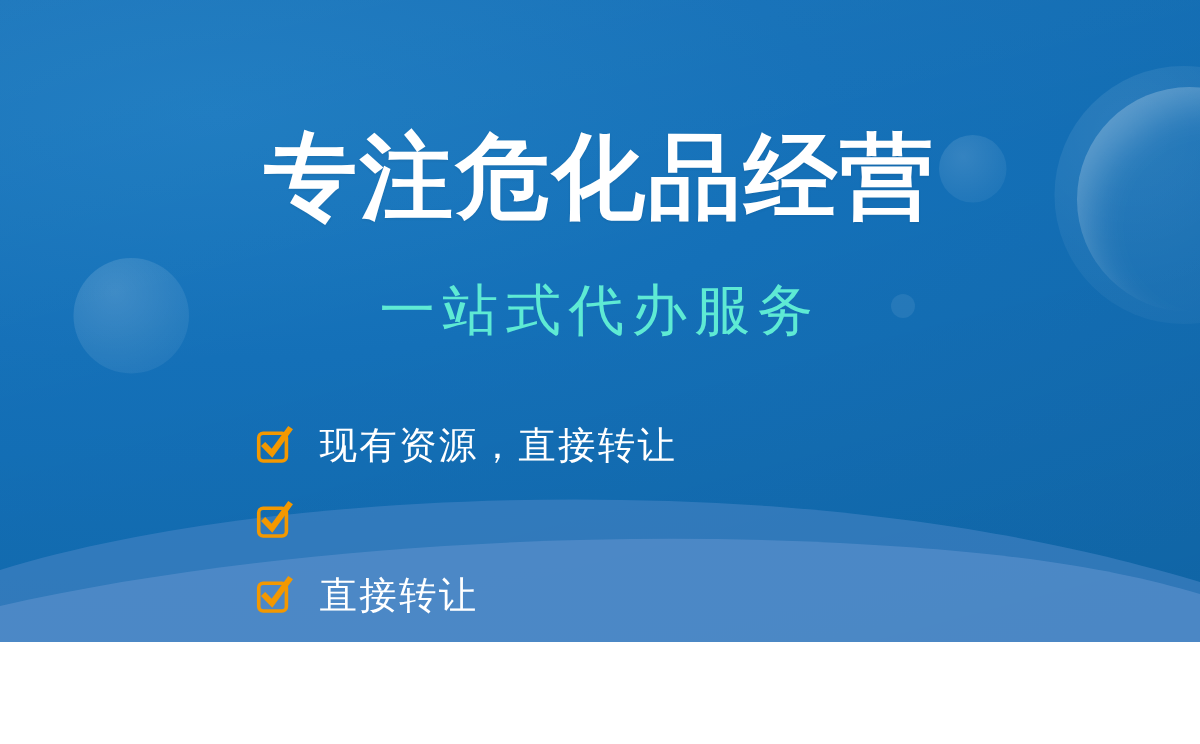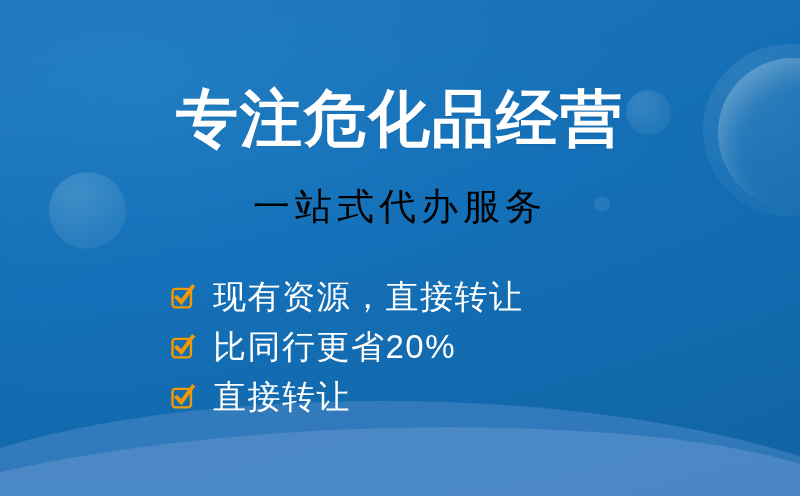--- a/index.html
+++ b/index.html
@@ -3,21 +3,21 @@
 <meta charset="utf-8">
 <style>
   html, body {
     margin: 0;
     padding: 0;
     background: #ffffff;
   }
   #banner {
     position: relative;
     width: 800px;
-    height: 496px;
+    height: 428px;
     overflow: hidden;
     background: #1470b8;
     font-family: "Liberation Sans", "DejaVu Sans", sans-serif;
     -webkit-font-smoothing: antialiased;
   }
 
   
   .bg-base {
     position: absolute;
     inset: 0;
@@ -92,21 +92,21 @@
     letter-spacing: 2px;
     white-space: nowrap;
     text-shadow: 0 1px 2px rgba(0,0,0,0.08);
   }
 
   .subtitle {
     position: absolute;
     top: 184px;
     left: 0; right: 0;
     text-align: center;
-    color: #000000;
+    color: #5eead4;
     font-family: "Liberation Sans", "DejaVu Sans", sans-serif;
     font-weight: 400;
     font-size: 37px;
     line-height: 46px;
     letter-spacing: 5px;
     white-space: nowrap;
   }
 
   .feature-list {
     position: absolute;
@@ -129,21 +129,21 @@
     height: 24px;
     flex: 0 0 24px;
     display: block;
     margin-right: 18px;
     overflow: visible;
   }
 
   .feature-text {
     color: #ffffff;
     font-family: "Liberation Sans", "DejaVu Sans", sans-serif;
-    font-size: 33px;
+    font-size: 25px;
     line-height: 30px;
     letter-spacing: 1.5px;
     white-space: nowrap;
   }
 </style>
 </head>
 <body>
 
 <div id="banner">
 
@@ -177,21 +177,20 @@
           <path d="M6.2 13.4 L11.2 18.6 L23.4 1.8" fill="none" stroke="#f39800" stroke-width="4.2" stroke-linecap="square" stroke-linejoin="miter"></path>
         </svg>
         <span class="feature-text">现有资源，直接转让</span>
       </li>
 
       <li class="feature-item">
         <svg class="check-icon" viewBox="0 0 26 26">
           <rect x="1.6" y="4.2" width="20" height="20" rx="3.2" ry="3.2" fill="none" stroke="#f39800" stroke-width="2.6"></rect>
           <path d="M6.2 13.4 L11.2 18.6 L23.4 1.8" fill="none" stroke="#f39800" stroke-width="4.2" stroke-linecap="square" stroke-linejoin="miter"></path>
         </svg>
-        <span class="feature-text">比同行更省20%</span>
       </li>
 
       <li class="feature-item">
         <svg class="check-icon" viewBox="0 0 26 26">
           <rect x="1.6" y="4.2" width="20" height="20" rx="3.2" ry="3.2" fill="none" stroke="#f39800" stroke-width="2.6"></rect>
           <path d="M6.2 13.4 L11.2 18.6 L23.4 1.8" fill="none" stroke="#f39800" stroke-width="4.2" stroke-linecap="square" stroke-linejoin="miter"></path>
         </svg>
         <span class="feature-text">直接转让</span>
       </li>
 

